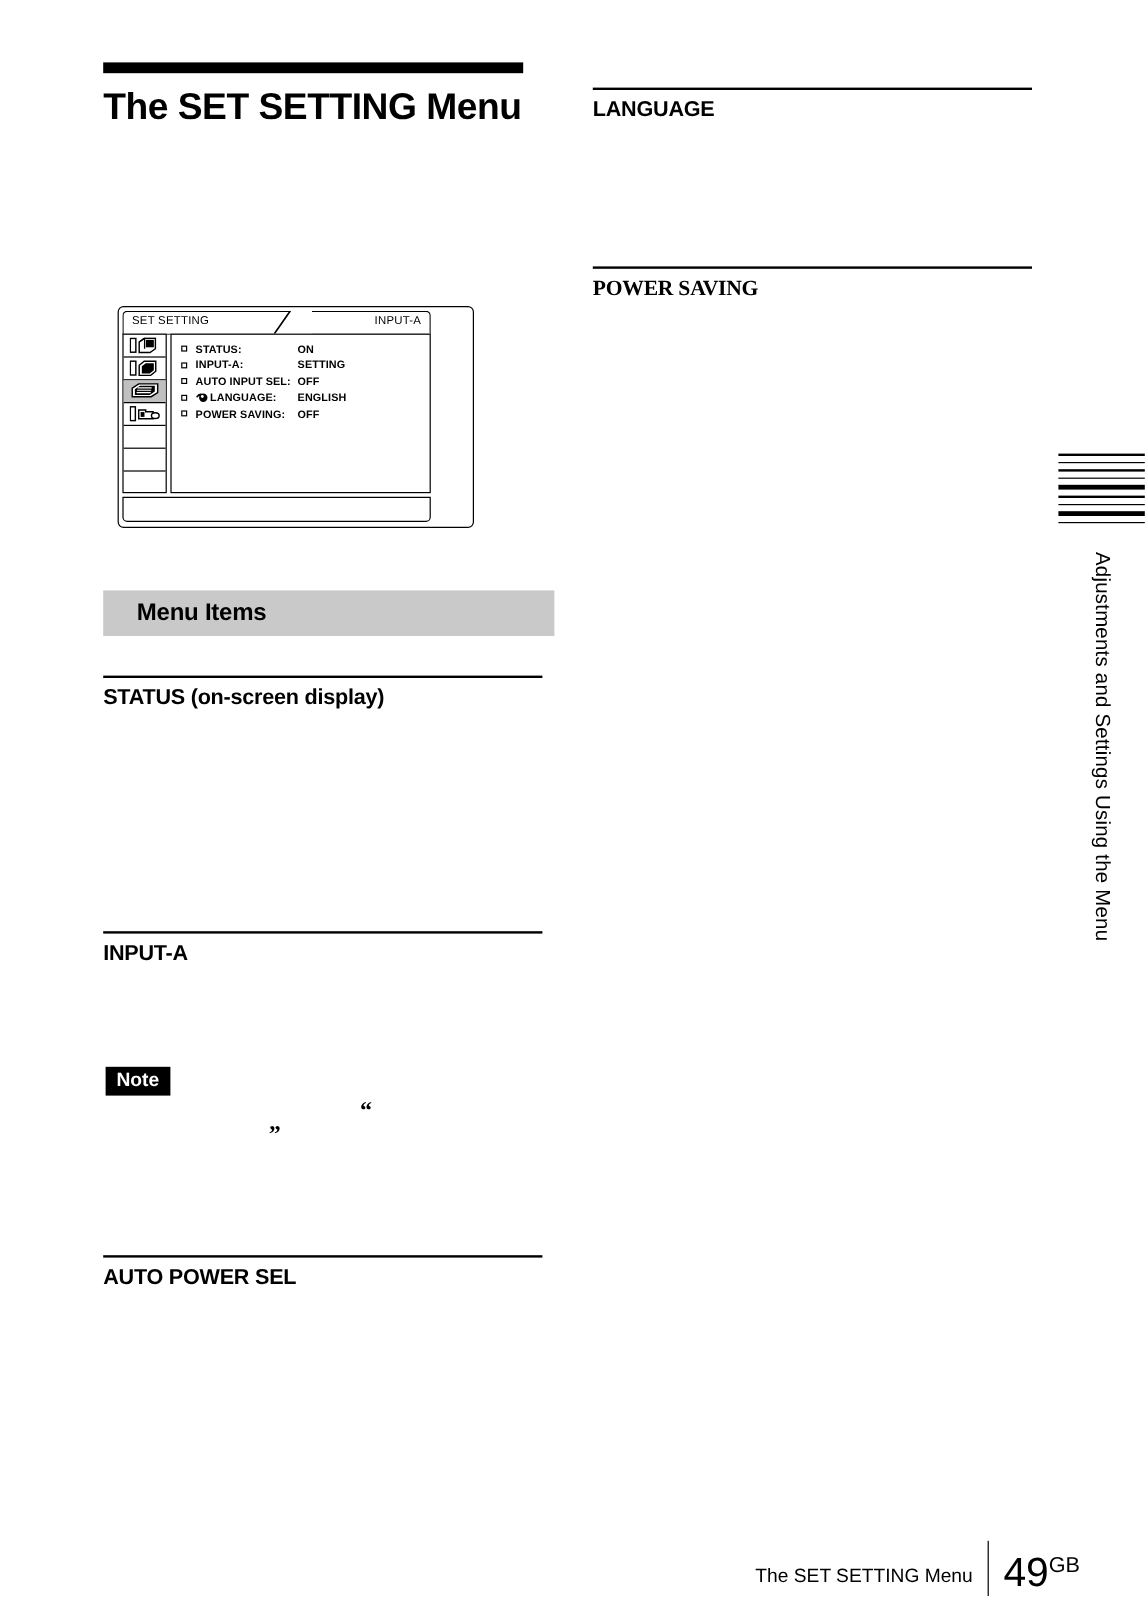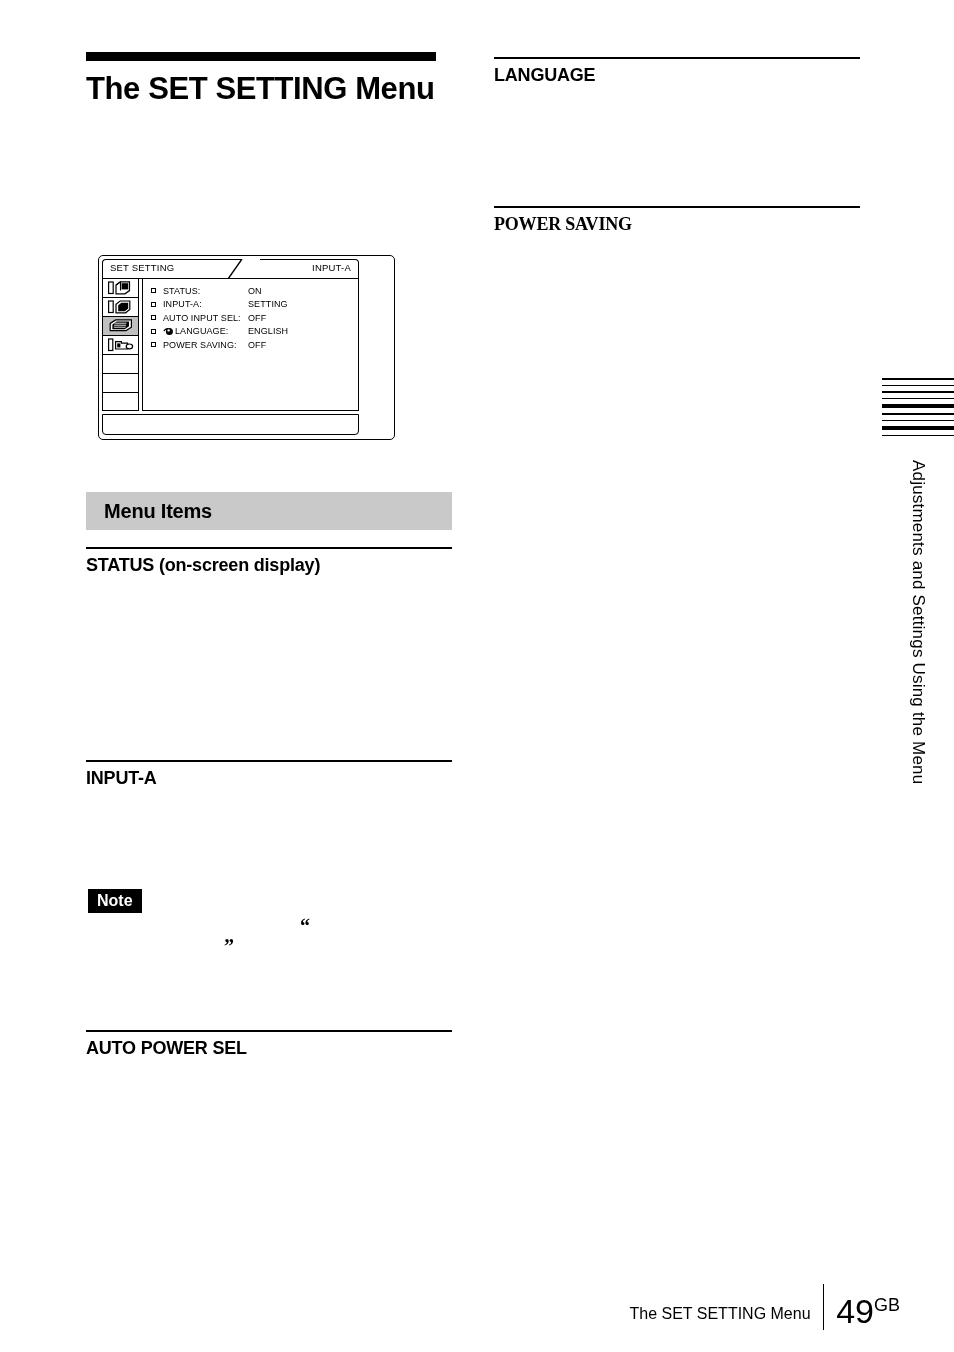--- a/index.html
+++ b/index.html
@@ -50,32 +50,34 @@
   
   .band {
     position: absolute;
     left: 86px;
     top: 492px;
     width: 366px;
     height: 38px;
     background: #c9c9c9;
     display: flex;
     align-items: center;
+    padding-left: 10px;
   }
   .band-label {
     font-size: 20px;
     font-weight: bold;
     padding-left: 18px;
     letter-spacing: -0.2px;
   }
 
   
   .subhead {
     position: absolute;
     width: 366px;
+    margin-top: 16px;
   }
   .subhead .rule {
     width: 100%;
     height: 2px;
     background: #000;
     margin-bottom: 6px;
   }
   .subhead .txt {
     font-size: 18px;
     font-weight: bold;
@@ -211,20 +213,21 @@
   .osd-body {
     position: absolute;
     left: 40px;
     top: 19px;
     width: 217px;
     height: 133px;
     border: 1.4px solid #000;
     box-sizing: border-box;
     background: #fff;
     padding: 5px 0 0 0;
+    font-weight: bold;
   }
   .osd-row {
     display: flex;
     align-items: center;
     height: 13px;
     margin-bottom: 0.5px;
     padding-left: 8px;
     font-size: 9px;
     white-space: nowrap;
   }

